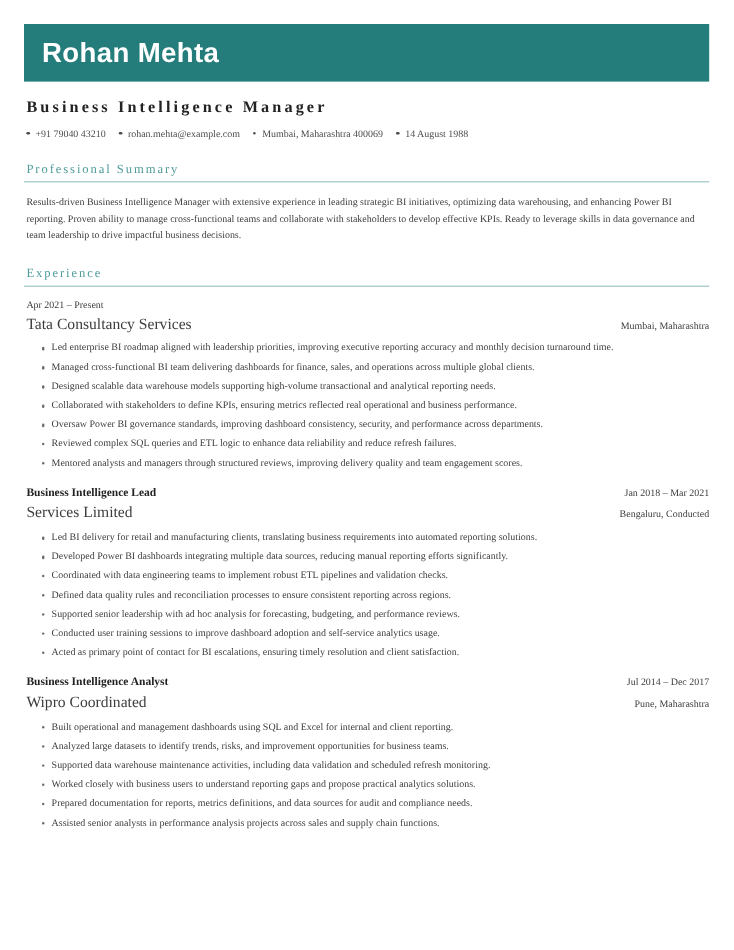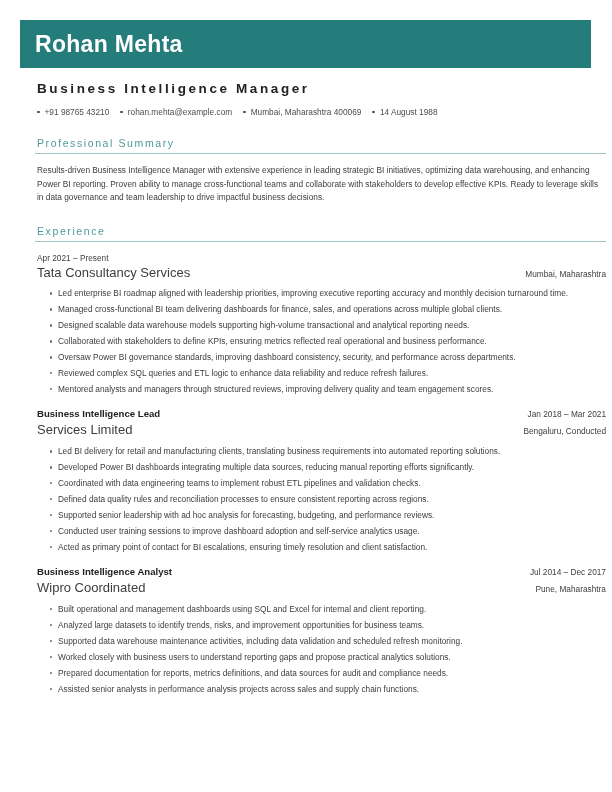--- a/index.html
+++ b/index.html
@@ -38,23 +38,24 @@
     font-size: 23px;
     font-weight: 700;
     letter-spacing: 0.3px;
     padding-left: 15px;
     line-height: 1;
   }
 
   
   .content {
     position: absolute;
-    left: 35px;
+    left: 20px;
     top: 68px;
     width: 571px;
+    font-family: Liberation Serif, serif;
   }
   .job-headline {
     font-size: 13.5px;
     font-weight: 700;
     color: #222222;
     letter-spacing: 2.6px;
     margin-top: 13px;
     margin-left: 2px;
     line-height: 1.2;
   }
@@ -184,21 +185,21 @@
     <div class="banner-name">Rohan Mehta</div>
   </div>
 
   <div class="content">
 
     <div class="job-headline">Business Intelligence Manager</div>
 
     <div class="contact-line">
       <span class="contact-item">
         <span class="contact-dot"></span>
-        <span>+91 98765 43210</span>
+        <span>+91 79040 43210</span>
       </span>
       <span class="contact-item">
         <span class="contact-dot"></span>
         <span>rohan.mehta@example.com</span>
       </span>
       <span class="contact-item">
         <span class="contact-dot"></span>
         <span>Mumbai, Maharashtra 400069</span>
       </span>
       <span class="contact-item">

